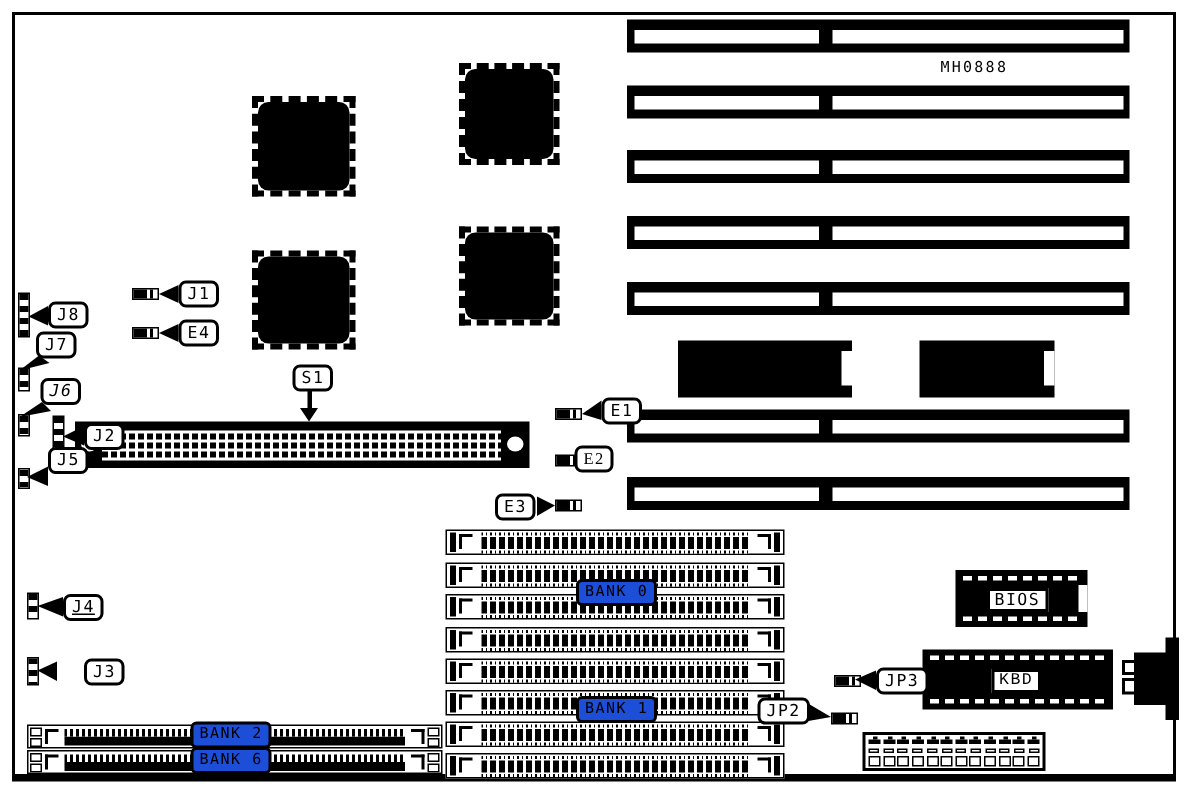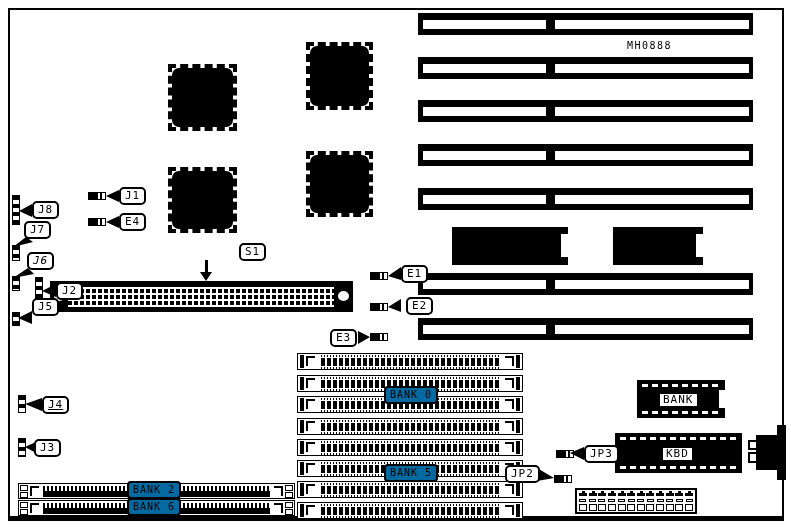--- a/index.html
+++ b/index.html
@@ -81,21 +81,21 @@
   
   .dchip{position:absolute;background:#000;}
   .dchip::before,.dchip::after{content:"";position:absolute;left:5px;right:5px;height:3px;
     background:repeating-linear-gradient(90deg,#fff 0 6px,transparent 6px 10px);}
   .dchip::before{top:4px;} .dchip::after{bottom:4px;}
   .dchip .notch{position:absolute;right:0;top:10px;width:6px;height:18px;background:#fff;}
 
   
   .lbl{position:absolute;z-index:10;background:#fff;border:2px solid #000;border-radius:5px;
        font-size:11px;line-height:12px;padding:1px 4px;white-space:nowrap;letter-spacing:1px;}
-  .blbl{position:absolute;z-index:10;background:#0369a1;border:2px solid #000;border-radius:4px;
+  .blbl{position:absolute;z-index:10;background:#1d4ed8;border:2px solid #000;border-radius:4px;
         font-size:10px;line-height:12px;padding:1px 4px;white-space:nowrap;letter-spacing:1px;}
   .clbl{position:absolute;z-index:10;background:#fff;border:2px solid #000;
         font-size:11px;line-height:12px;padding:0 3px;white-space:nowrap;letter-spacing:1px;}
 
   
   .pwr{position:absolute;left:575px;top:488px;width:122px;height:26px;box-sizing:border-box;
        border:2px solid #000;background:#fff;display:flex;flex-direction:column;
        justify-content:space-between;padding:1px 2px;}
   .pwr .row{display:flex;justify-content:space-between;}
   .pwr .p{display:block;width:8px;height:5px;position:relative;}
@@ -330,31 +330,31 @@
     <polygon points="554,478 537,468 537,481" fill="#000"></polygon>
     <polygon points="205,260 208,260 208,272 212,272 206,281 200,272 205,272" fill="#000"></polygon>
   </svg>
 
   <span class="lbl" style="left:32px;top:201px;">J8</span>
   <span class="lbl" style="left:24px;top:221px;">J7</span>
   <span class="lbl" style="left:27px;top:252px;font-style:italic;">J6</span>
   <span class="lbl" style="left:56px;top:282px;">J2</span>
   <span class="lbl" style="left:32px;top:298px;">J5</span>
   <span class="lbl" style="left:42px;top:396px;text-decoration:underline;">J4</span>
-  <span class="lbl" style="left:34px;top:439px;">J3</span>
+  <span class="lbl" style="left:56px;top:439px;">J3</span>
   <span class="lbl" style="left:119px;top:187px;">J1</span>
   <span class="lbl" style="left:119px;top:213px;">E4</span>
-  <span class="lbl" style="left:195px;top:243px;margin-left:44px;">S1</span>
+  <span class="lbl" style="left:195px;top:243px;">S1</span>
   <span class="lbl" style="left:401px;top:265px;">E1</span>
-  <span class="lbl" style="left:406px;top:297px;">E2</span>
+  <span class="lbl" style="left:383px;top:297px;font-family:Liberation Serif, serif;">E2</span>
   <span class="lbl" style="left:330px;top:329px;">E3</span>
   <span class="lbl" style="left:505px;top:465px;">JP2</span>
   <span class="lbl" style="left:584px;top:445px;">JP3</span>
 
   <span class="blbl" style="left:384px;top:386px;">BANK 0</span>
-  <span class="blbl" style="left:384px;top:464px;">BANK 5</span>
+  <span class="blbl" style="left:384px;top:464px;">BANK 1</span>
   <span class="blbl" style="left:127px;top:481px;text-align:right;">BANK 2</span>
   <span class="blbl" style="left:127px;top:498px;">BANK 6</span>
 
-  <span class="clbl" style="left:658px;top:392px;">BANK</span>
-  <span class="clbl" style="left:661px;top:446px;">KBD</span>
+  <span class="clbl" style="left:658px;top:392px;">BIOS</span>
+  <span class="clbl" style="left:661px;top:446px;font-family:Liberation Mono, monospace;">KBD</span>
 
 </div>
 
 </body></html>

